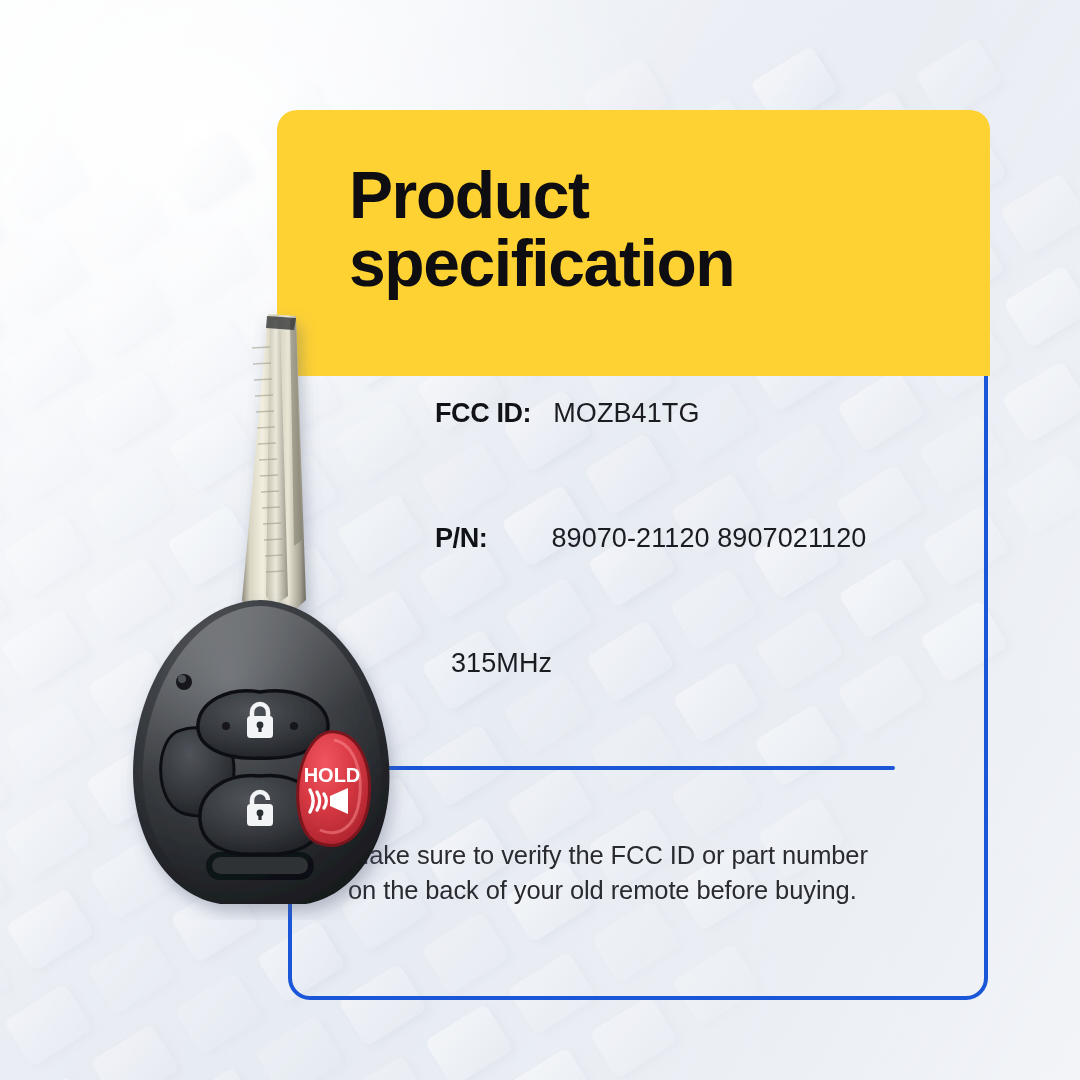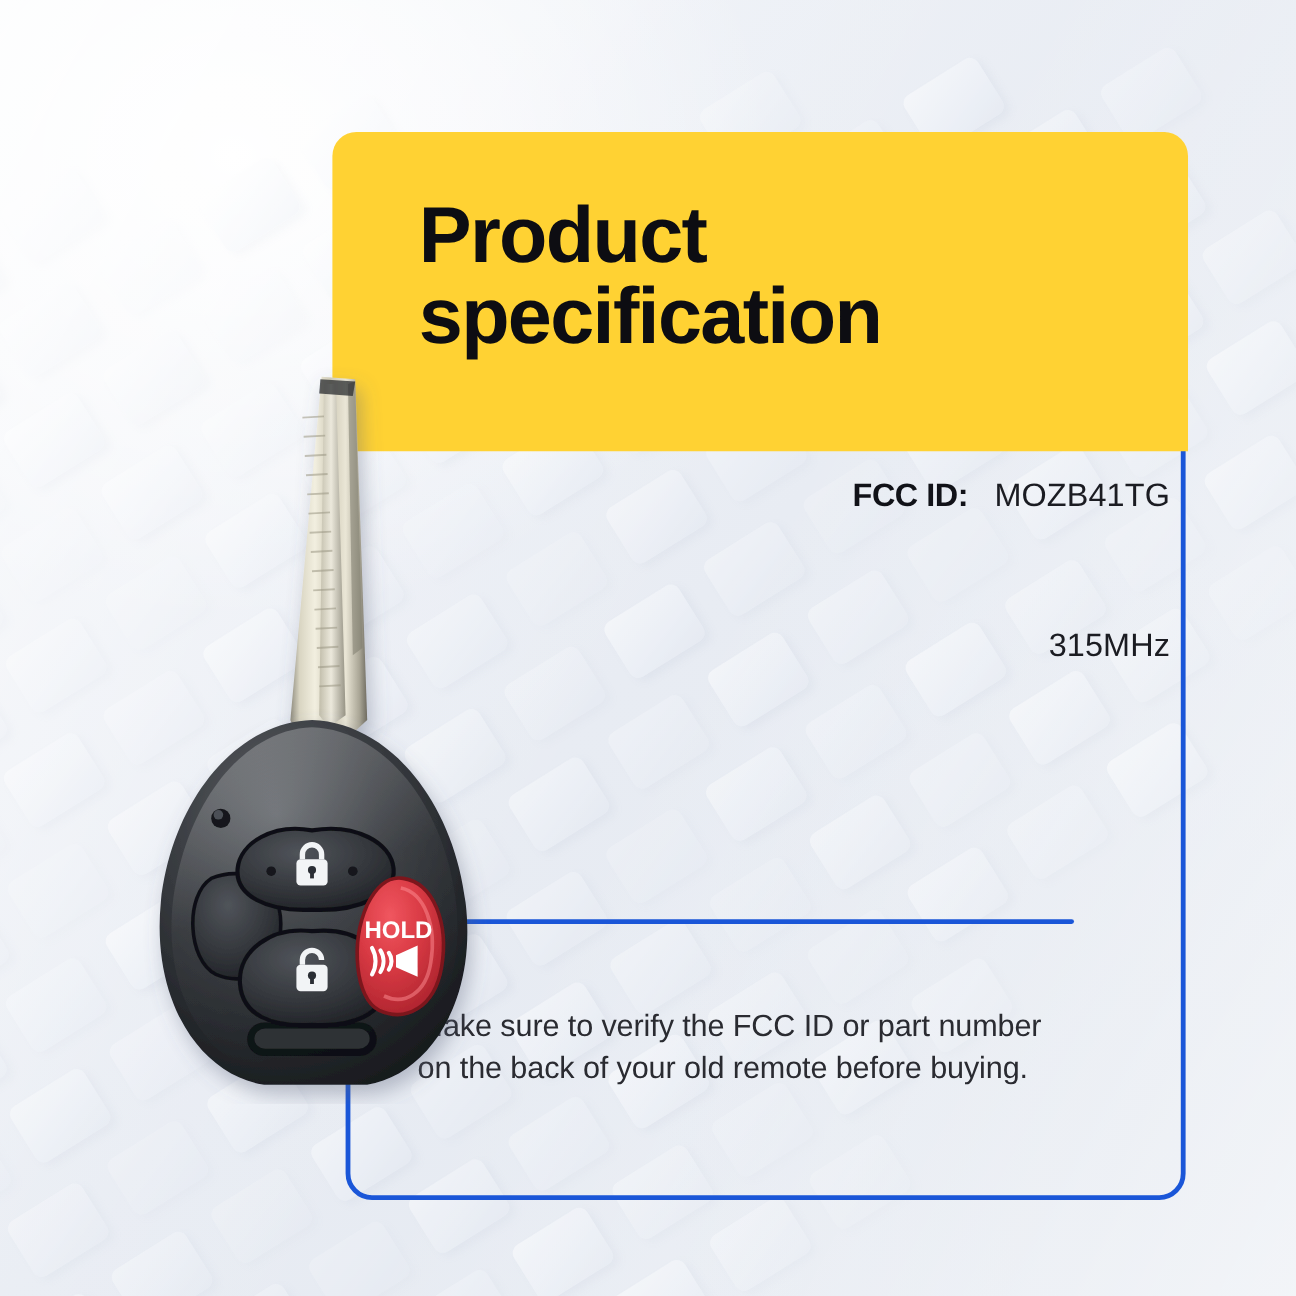--- a/index.html
+++ b/index.html
@@ -60,21 +60,21 @@
     font-size:66px;
     font-weight:bold;
     line-height:1.03;
     letter-spacing:-1.4px;
     color:#0d0d12;
     white-space:pre-line;
   }
 
   
   #spec-list { position:absolute; left:435px; top:398px; width:540px; z-index:4; }
-  .spec-row { height:125px; display:flex; align-items:flex-start;justify-content:flex-end; }
+  .spec-row { height:125px; display:flex; align-items:flex-start; }
   .spec-label {
     font-size:27px; font-weight:bold; color:#111218;
     letter-spacing:-.4px; white-space:nowrap;
   }
   .spec-value {
     font-size:27px; font-weight:normal; color:#1b1c22;
     letter-spacing:.1px; white-space:nowrap;
   }
   #row-fccid .spec-value { margin-left:22px; }
   #row-pn    .spec-value { margin-left:64px; }
@@ -326,20 +326,24 @@
 
 <div id="yellow-header">
   <div id="header-title">Product
 specification</div>
 </div>
 
 <div id="spec-list">
   <div class="spec-row" id="row-fccid">
     <span class="spec-label">FCC ID:</span>
     <span class="spec-value">MOZB41TG</span>
+  </div>
+  <div class="spec-row" id="row-pn">
+    <span class="spec-label">P/N:</span>
+    <span class="spec-value">89070-21120 8907021120</span>
   </div>
   <div class="spec-row" id="row-freq">
     <span class="spec-value">315MHz</span>
   </div>
 </div>
 
 <div id="divider"></div>
 
 <div id="footer-note">Make sure to verify the FCC ID or part number
 on the back of your old remote before buying.</div>

